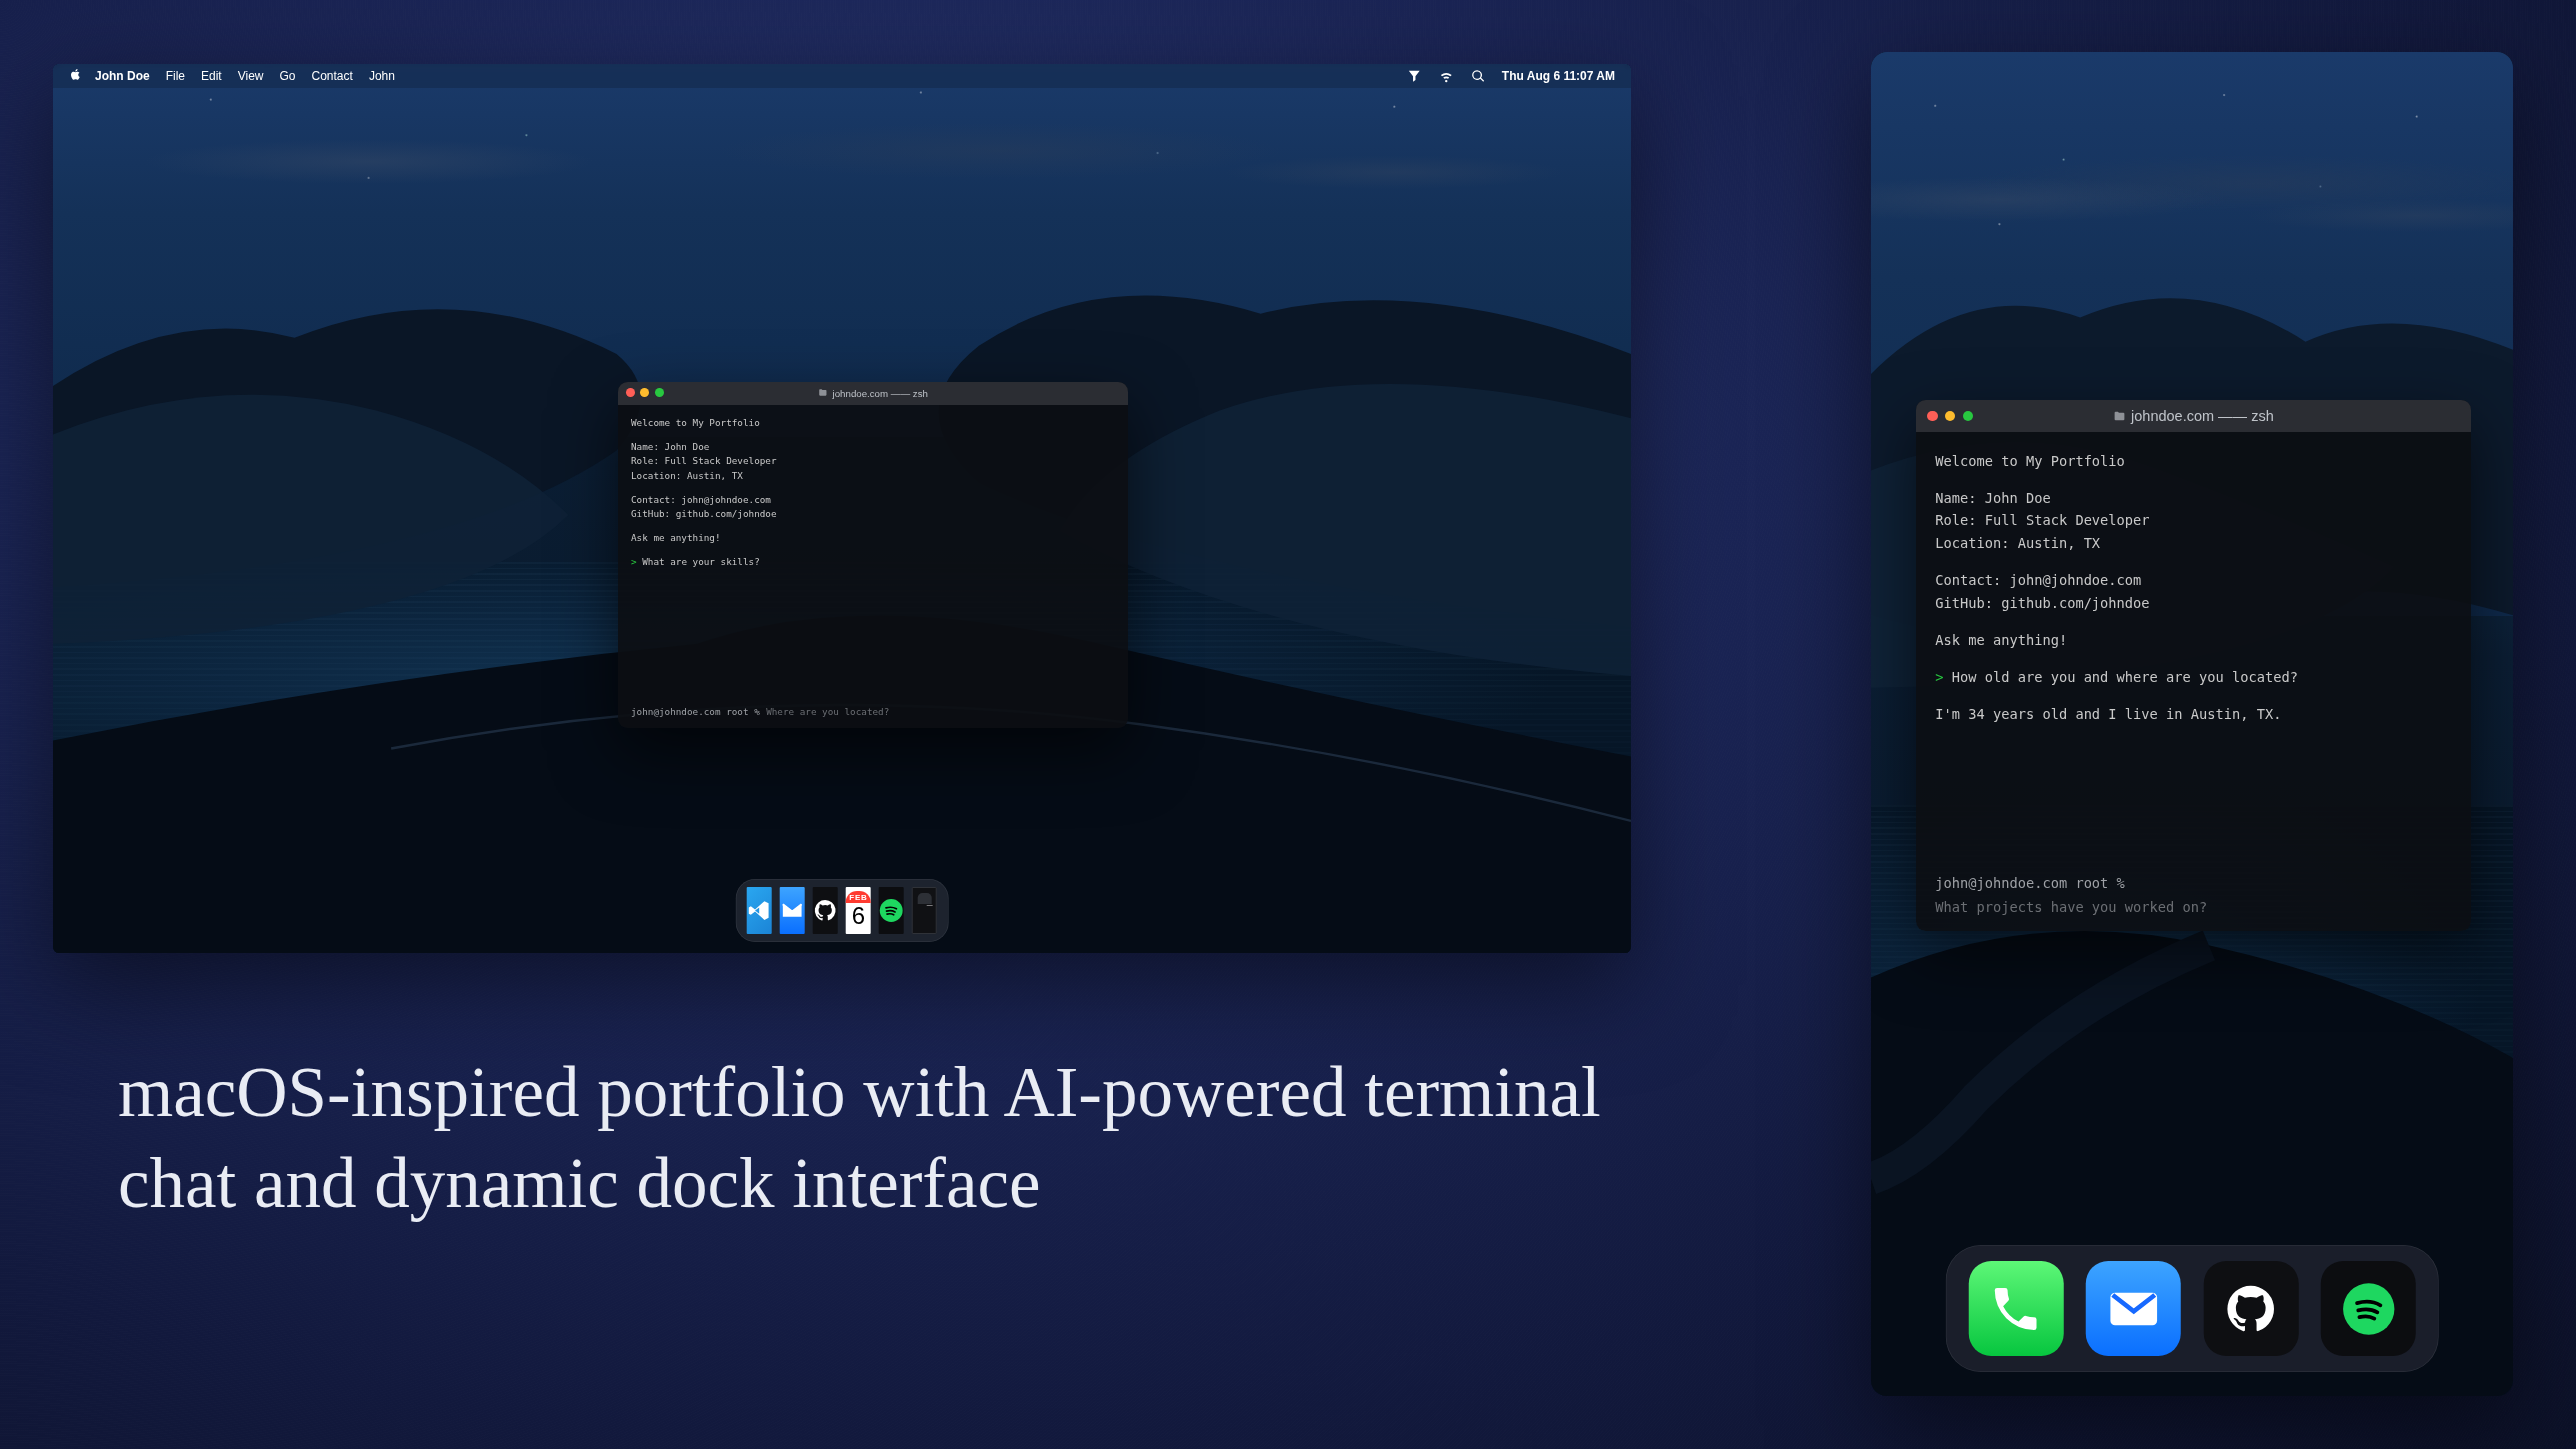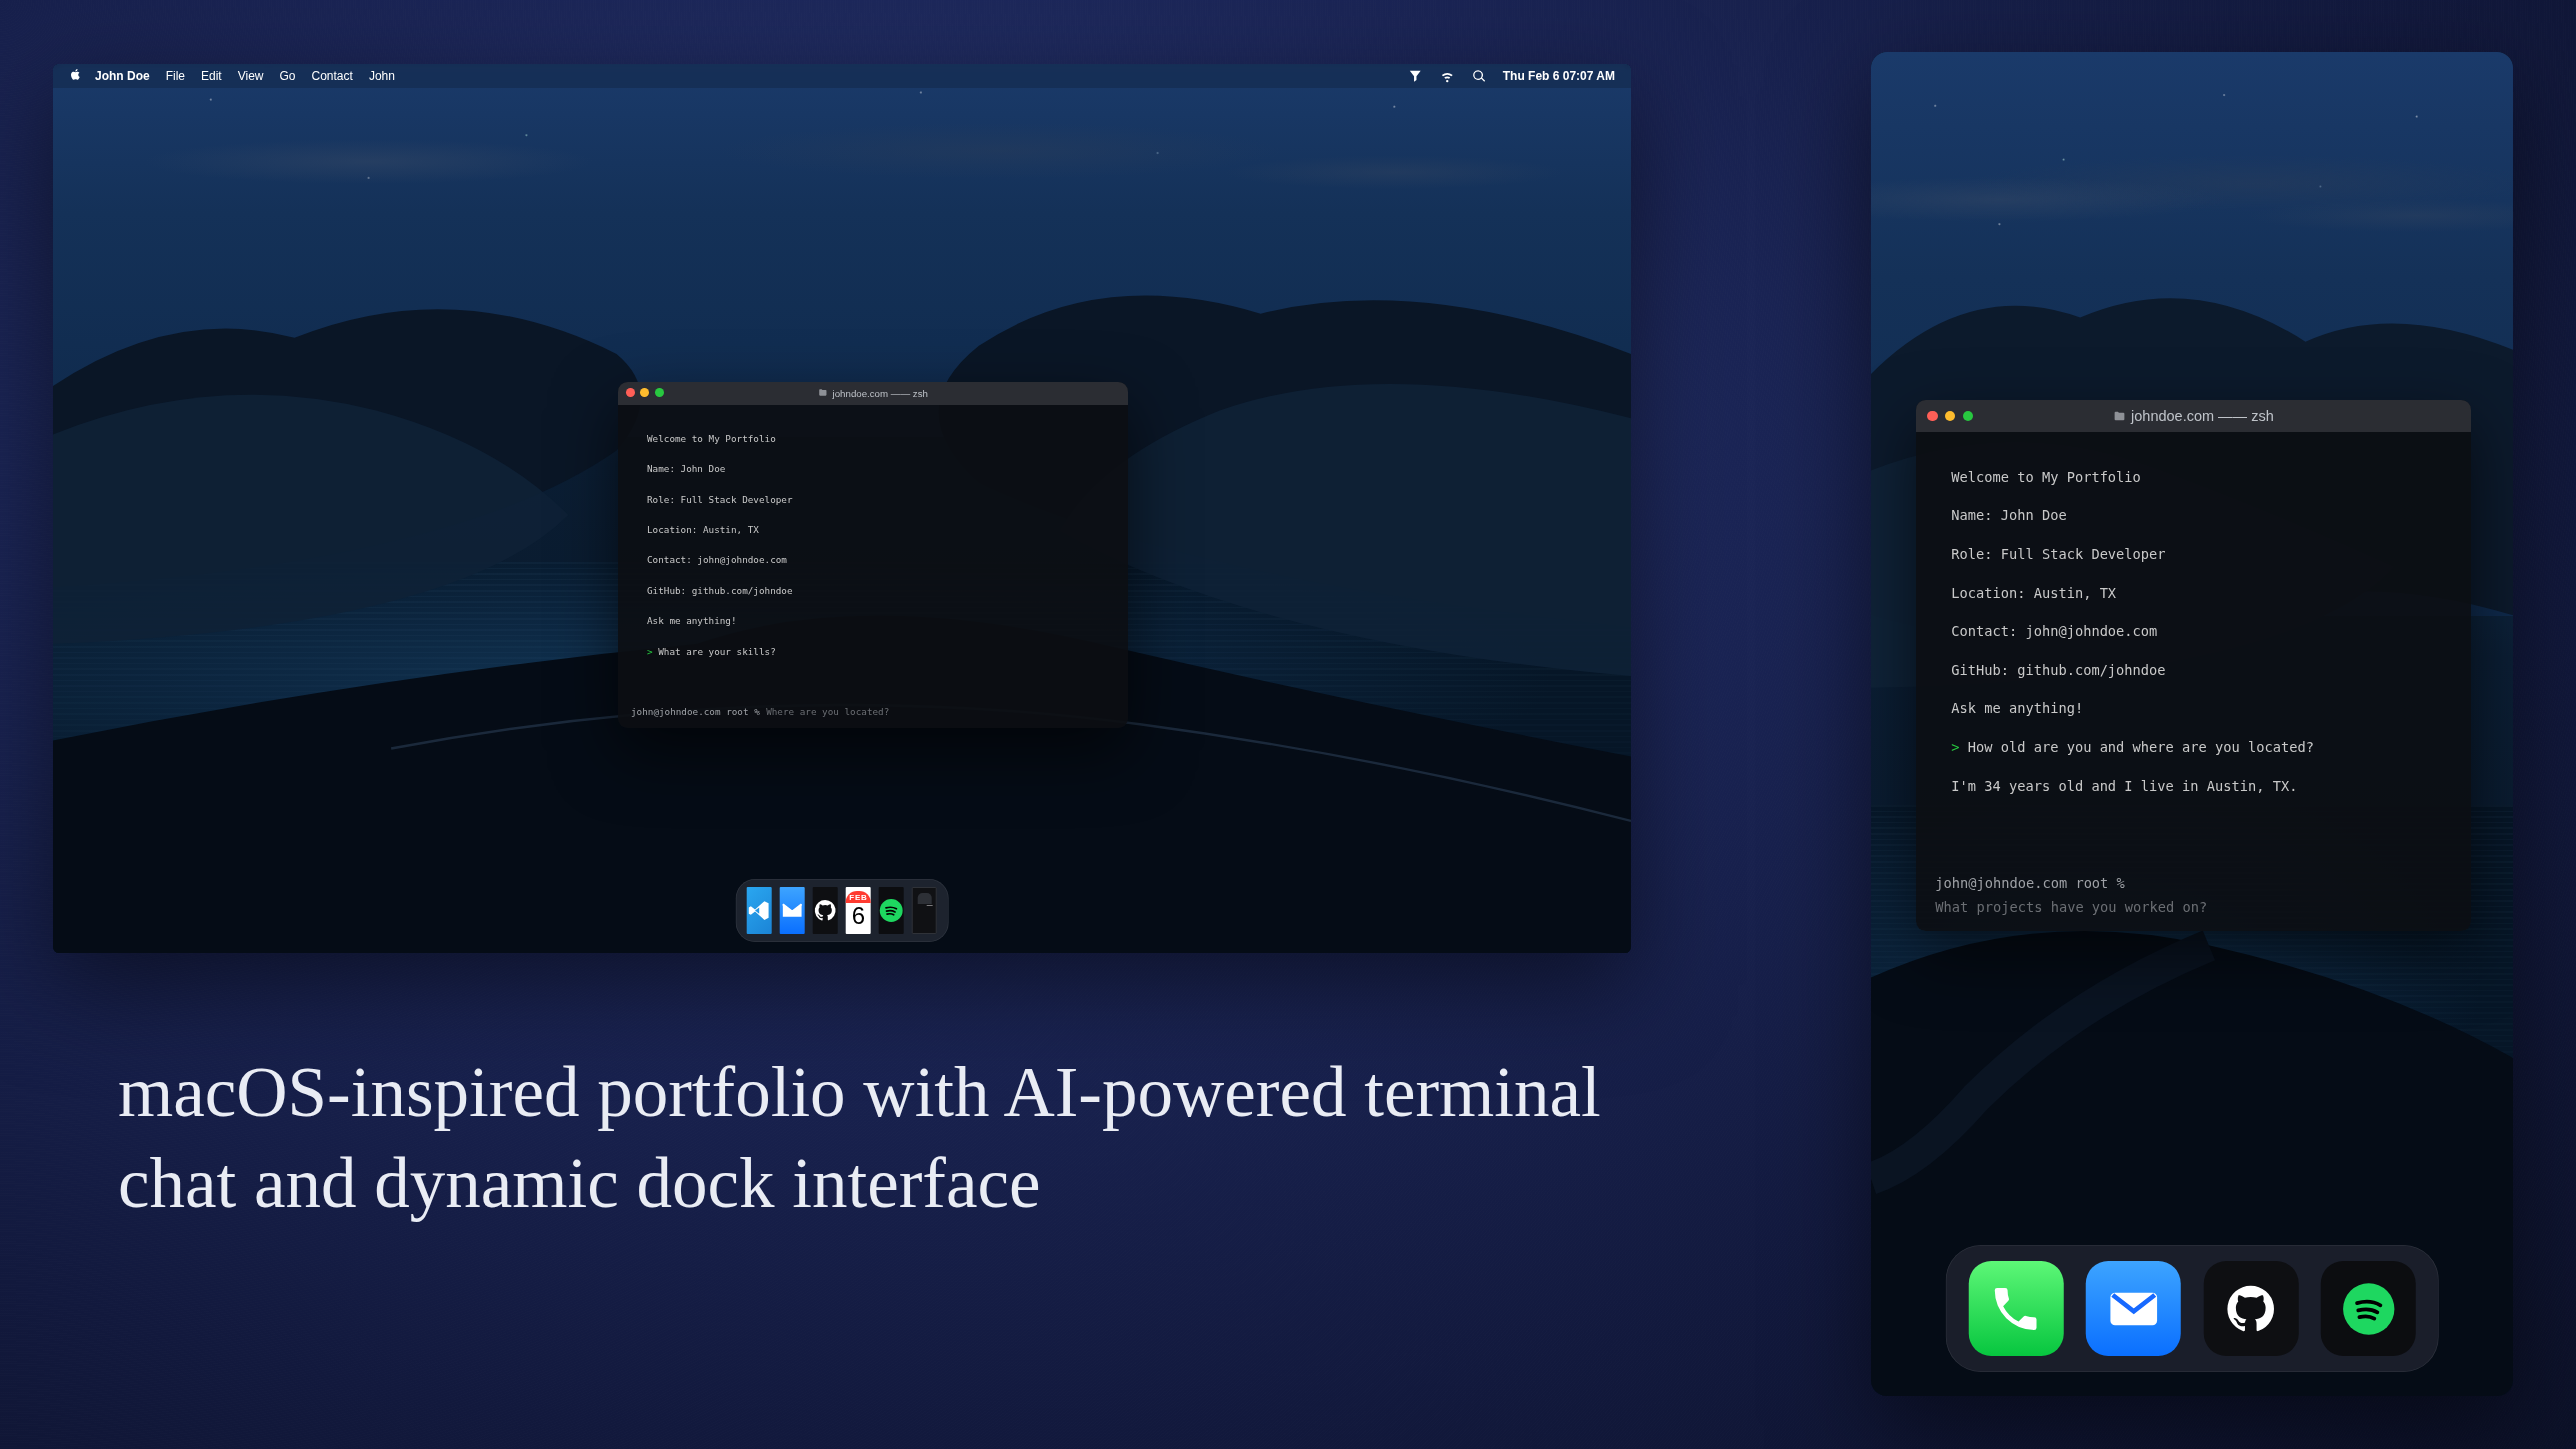--- a/index.html
+++ b/index.html
@@ -84,21 +84,21 @@
     height:22.5px; display:flex; align-items:center; justify-content:center;
     background:#2b2d33; position:relative; font-family:-apple-system,sans-serif;
     font-size:9.7px; color:#bfc3c9; font-weight:500;
   }
   .term .lights { position:absolute; left:8px; top:6.4px; display:flex; gap:5.6px; }
   .term .lights span { width:8.9px; height:8.9px; border-radius:50%; display:block; }
   .term .lights .r{background:#ff5f57;} .term .lights .y{background:#febc2e;} .term .lights .g{background:#28c840;}
   .term .titlebar .folder-ic{ margin-right:4.8px; display:inline-flex; }
   .term .titlebar .folder-ic svg{ width:9.7px;height:9.7px;fill:#8e9197;}
   .term .body { padding:11.3px 13px; line-height:1.55; flex:1; overflow:hidden; }
-  .term .body p { margin:16px; white-space:pre-wrap; }
+  .term .body p { margin:0; white-space:pre-wrap; }
   .term .body .blk { margin-bottom:9.7px; }
   .term .body .prompt-sym{ color:#27c93f; }
   .term .input-row { padding:8px 13px 11.3px; display:flex; gap:6.4px; align-items:baseline; }
   .term .input-row .ps1 { color:#9ea1a6; }
   .term .input-row .typed { color:#6b6e73; }
   .phone .term .titlebar{ height:32px; font-size:14.5px; }
   .phone .term .lights{ top:10.5px; left:11.3px; gap:7.2px;}
   .phone .term .lights span{width:10.5px;height:10.5px;}
   .phone .term .titlebar .folder-ic svg{width:13px;height:13px;}
 
@@ -193,21 +193,21 @@
     <span class="ricon">
         <svg viewBox="0 0 24 24">
           <path d="M12 18a2 2 0 100 4 2 2 0 000-4zm-5-4a9 9 0 0110 0l-2 2a6 6 0 00-6 0zm-4-4a15 15 0 0118 0l-2 2a12 12 0 00-14 0z"></path>
         </svg>
       </span>
     <span class="ricon">
         <svg viewBox="0 0 24 24">
           <path d="M10 2a8 8 0 105.3 14l5 5 1.4-1.4-5-5A8 8 0 0010 2zm0 2a6 6 0 110 12 6 6 0 010-12z"></path>
         </svg>
       </span>
-    <span class="clock">Thu Feb 6 07:07 AM</span>
+    <span class="clock">Thu Aug 6 11:07 AM</span>
   </div>
 
   <div class="term">
     <div class="titlebar">
       <div class="lights">
         <span class="r"></span>
         <span class="y"></span>
         <span class="g"></span>
       </div>
       <span class="folder-ic">

